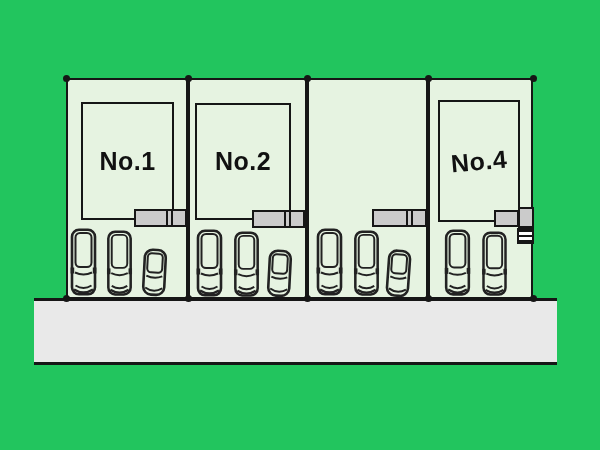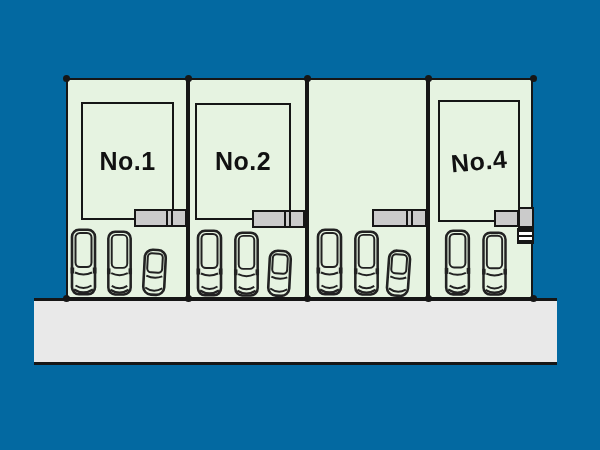--- a/index.html
+++ b/index.html
@@ -1,17 +1,17 @@
 <!DOCTYPE html>
 <html><head>
 <meta charset="utf-8">
 <style>
   html,body{margin:0;padding:0;background:#ffffff;}
   .canvas{
-    position:relative;width:600px;height:450px;background:#0369a1;overflow:hidden;
+    position:relative;width:600px;height:450px;background:#22c55e;overflow:hidden;
     font-family:"Liberation Sans", sans-serif;
     --lot-fill:#e6f3e1; --porch-fill:#cbcbcb; --road-fill:#e9e9e9; --line:#161616;
   }
   .road{
     position:absolute;left:34px;top:298px;width:523px;height:67px;
     box-sizing:border-box;background:var(--road-fill);
     border-top:3px solid var(--line);border-bottom:3px solid var(--line);
   }
   .lot{
     position:absolute;top:78px;height:221px;box-sizing:border-box;

